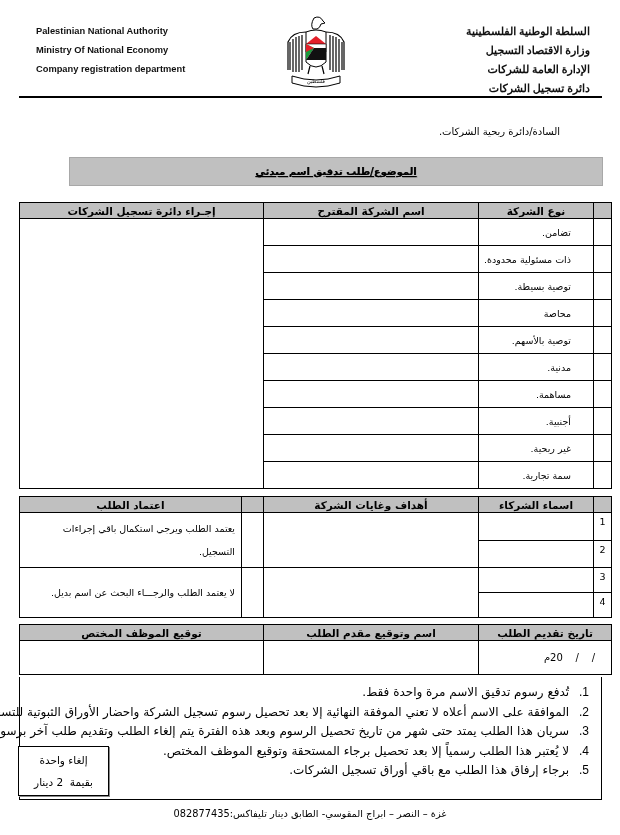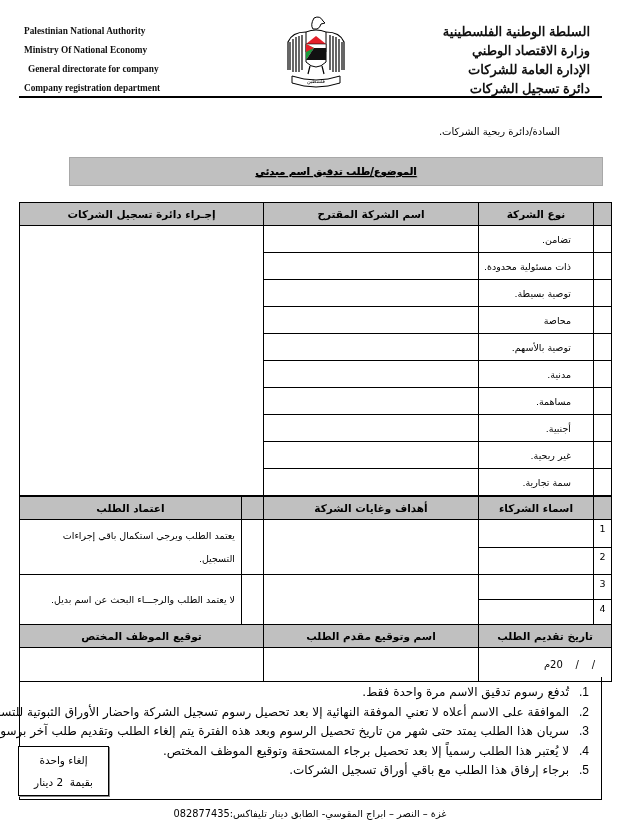--- a/index.html
+++ b/index.html
@@ -1,32 +1,32 @@
 <!DOCTYPE html>
 <html><head>
 <meta charset="utf-8">
 <style>
   * { box-sizing: border-box; margin: 0; padding: 0; }
   html, body { width: 620px; height: 835px; background: #ffffff; overflow: hidden; }
   body { position: relative; font-family: "DejaVu Sans", "Liberation Sans", sans-serif; color: #000; }
 
-  .hdr-en { position: absolute; left: 24px; top: 22px; font-family: Liberation Serif, serif; font-size: 9.3px; font-weight: bold; line-height: 19px; color: #111; }
+  .hdr-en { position: absolute; left: 36px; top: 22px; font-family: Liberation Sans, sans-serif; font-size: 9.3px; font-weight: bold; line-height: 19px; color: #111; }
   .hdr-en div { white-space: nowrap; }
-  .hdr-ar { position: absolute; right: 30px; top: 22px; direction: rtl; text-align: right; font-family: Liberation Sans, sans-serif; font-size: 13px; font-weight: bold; line-height: 19px; color: #111; }
+  .hdr-ar { position: absolute; right: 30px; top: 22px; direction: rtl; text-align: right; font-family: Liberation Serif, serif; font-size: 11px; font-weight: bold; line-height: 19px; color: #111; }
   .hdr-ar div { white-space: nowrap; }
   .emblem { position: absolute; left: 284px; top: 14px; width: 64px; height: 80px; }
   .hdr-rule { position: absolute; left: 19px; top: 96px; width: 583px; height: 2px; background: #000; }
 
   .addressee { position: absolute; right: 60px; top: 126px; direction: rtl; font-size: 10px; }
   .subject-bar { position: absolute; left: 69px; top: 157px; width: 534px; height: 29px; background: #c0c0c0; border: 1px solid #a8a8a8; text-align: center; direction: rtl; }
   .subject-bar span { display: inline-block; font-size: 10px; font-weight: bold; text-decoration: underline; line-height: 27px; text-shadow: 0.4px 0.4px 0 #444; }
 
   table.form { position: absolute; left: 19px; border-collapse: collapse; direction: rtl; table-layout: fixed; }
   table.form td { border: 1.3px solid #000; font-size: 9.5px; vertical-align: middle; }
-  table.form td.gh { background: #c0c0c0; font-weight: bold; font-size: 10.5px; text-align: center; height: 23px; }
+  table.form td.gh { background: #c0c0c0; font-weight: bold; font-size: 10.5px; text-align: center; height: 16px; }
   td.typ { text-align: right; padding-right: 22px; font-size: 9.5px; }
   td.num { text-align: center; font-size: 7.5px; vertical-align: top !important; padding-top: 3px; }
 
   #t1 { top: 202px; width: 592px; }
   #t2 { top: 496px; width: 592px; }
   #t3 { top: 624px; width: 592px; }
 
   td.approve { text-align: right; padding: 4px 6px 4px 6px; font-size: 9.3px; line-height: 23px; }
 
   .notes { position: absolute; left: 19px; top: 677px; width: 583px; height: 123px; border: 1.3px solid #000; border-top: none; }
@@ -36,21 +36,20 @@
   .stamp { position: absolute; left: 18px; top: 746px; width: 91px; height: 50px; border: 1.3px solid #000; background: #fff; direction: rtl; text-align: center; font-size: 10.5px; line-height: 22px; box-shadow: 1px 1px 0 #888; padding-top: 2px; }
 
   .footer { position: absolute; left: 0; width: 620px; top: 808px; text-align: center; direction: rtl; font-size: 9.8px; }
 </style>
 </head>
 <body>
 
 <div class="hdr-en">
   <div>Palestinian National Authority</div>
   <div>Ministry Of National Economy</div>
-  <div style="padding-left:4px"> General directorate for company</div>
   <div>Company registration department</div>
 </div>
 
 <div class="emblem">
   <svg width="64" height="80" viewBox="0 0 64 80">
 
     <path d="M30 4 q6 -3 9 3 l2 2 -4 1 q-1 4 -4 5 l-4 0 q-3 -4 1 -11z" fill="#fff" stroke="#000" stroke-width="1"></path>
 
     <g stroke="#000" stroke-width="1.2" fill="none">
       <path d="M22 18 q-14 0 -18 10 l0 28"></path>
@@ -75,21 +74,21 @@
     <polygon points="22,30 30,34 22,38" fill="#e4202a"></polygon>
 
     <path d="M26 52 l-2 8 M38 52 l2 8" stroke="#000" stroke-width="1.2"></path>
     <path d="M8 62 q24 8 48 0 l0 7 q-24 8 -48 0z" fill="#fff" stroke="#000" stroke-width="1"></path>
     <text x="32" y="69" font-size="5" text-anchor="middle" font-family="DejaVu Sans, sans-serif" fill="#000">فلسطين</text>
   </svg>
 </div>
 
 <div class="hdr-ar">
   <div>السلطة الوطنية الفلسطينية</div>
-  <div>وزارة الاقتصاد الوطني</div>
+  <div>وزارة الاقتصاد التسجيل</div>
   <div>الإدارة العامة للشركات</div>
   <div>دائرة تسجيل الشركات</div>
 </div>
 
 <div class="hdr-rule"></div>
 
 <div class="addressee">السادة/دائرة ربحية الشركات.</div>
 <div class="subject-bar">
   <span>الموضوع/طلب تدقيق اسم مبدئي</span>
 </div>

